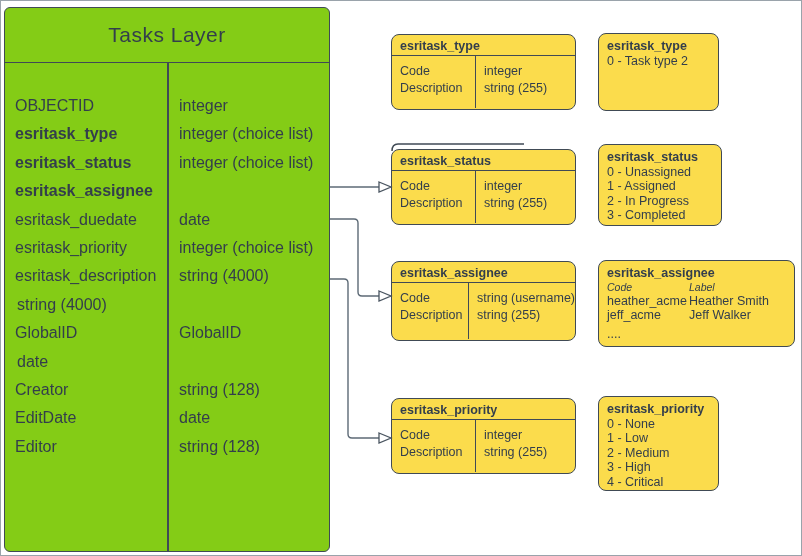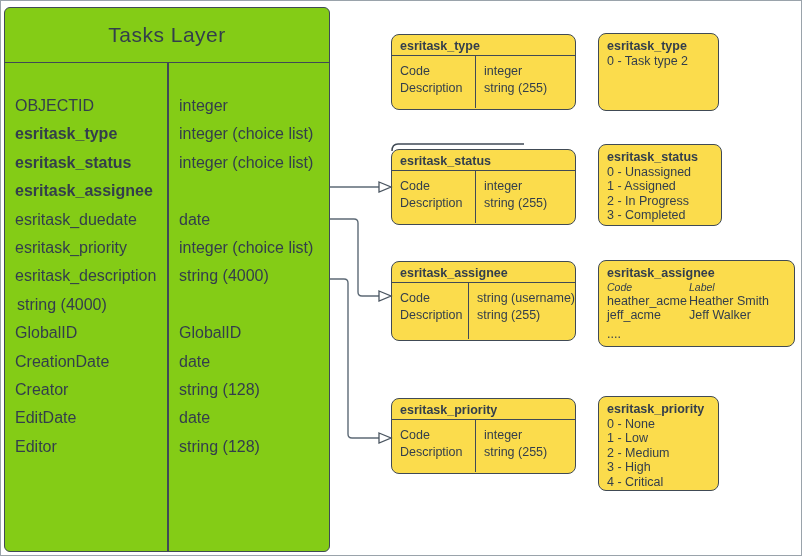--- a/index.html
+++ b/index.html
@@ -80,21 +80,20 @@
         <div class="field-type">string (4000)</div>
       </div>
       <div class="field-row">
         <div class="field-type">string (4000)</div>
       </div>
       <div class="field-row">
         <div class="field-name">GlobalID</div>
         <div class="field-type">GlobalID</div>
       </div>
       <div class="field-row">
-        <div class="field-name">CreationDate</div>
         <div class="field-type">date</div>
       </div>
       <div class="field-row">
         <div class="field-name">Creator</div>
         <div class="field-type">string (128)</div>
       </div>
       <div class="field-row">
         <div class="field-name">EditDate</div>
         <div class="field-type">date</div>
       </div>

